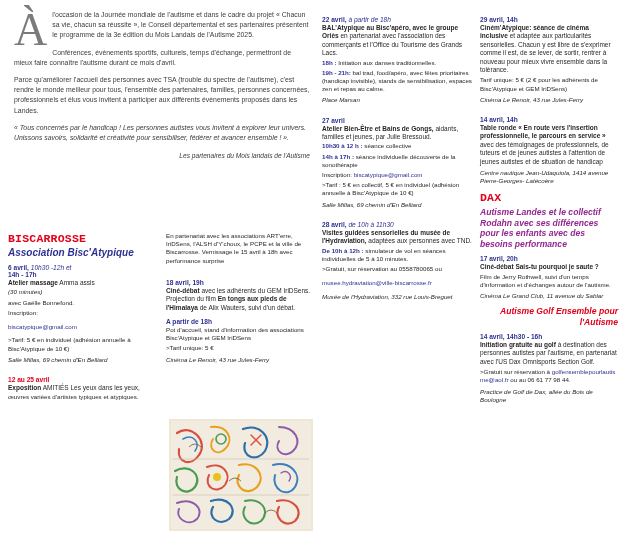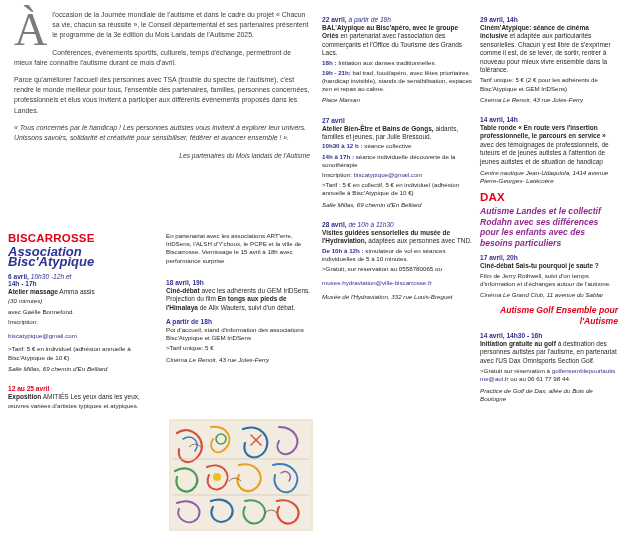--- a/index.html
+++ b/index.html
@@ -62,29 +62,29 @@
   .col {
     position: absolute;
     box-sizing: border-box;
   }
   .col-1 { left: 8px;  top: 232px; width: 148px; }
   .col-2 { left: 166px; top: 232px; width: 148px; }
   .col-3 { left: 322px; top: 10px;  width: 150px; }
   .col-4 { left: 480px; top: 10px;  width: 138px; }
 
   h2.city {
-    font-family: Liberation Sans, sans-serif;
+    font-family: Liberation Mono, monospace;
     font-size: 11.5px;
     font-weight: bold;
     color: #e2001a;
     margin: 0 0 3px 0;
     letter-spacing: .2px;
   }
   h3.assoc {
-    font-size: 13px;
+    font-size: 10px;
     font-weight: bold;
     font-style: italic;
     color: #2e3192;
     margin: 0 0 5px 0;
     line-height: 10px;
   }
 
   .date {
     font-size: 6.6px;
     font-weight: bold;
@@ -307,21 +307,21 @@
       <div class="title">
         <span>Table ronde « En route vers l'insertion professionnelle, le parcours en service »</span><span class="reg"> avec des témoignages de professionnels, de tuteurs et de jeunes autistes à l'attention de jeunes autistes et de situation de handicap</span>
       </div>
       <p class="venue">Centre nautique Jean-Udaquiola, 1414 avenue Pierre-Georges- Latécoère</p>
     </div>
 
     <div class="sep"></div>
 
     <h2 class="city">DAX</h2>
 
-    <h3 class="bigpurple">Autisme Landes et le collectif Rodahn avec ses différences pour les enfants avec des besoins particuliers</h3>
+    <h3 class="bigpurple">Autisme Landes et le collectif Rodahn avec ses différences pour les enfants avec des besoins performance</h3>
     <div>
       <div class="date">17 avril, 20h</div>
       <div class="title">Ciné-débat Sais-tu pourquoi je saute ?</div>
       <p class="body">Film de Jerry Rothwell, suivi d'un temps d'information et d'échanges autour de l'autisme.</p>
       <p class="venue">Cinéma Le Grand Club, 11 avenue du Sablar</p>
     </div>
 
     <div class="sep"></div>
 
     <h3 class="bigred">Autisme Golf Ensemble pour l'Autisme</h3>

